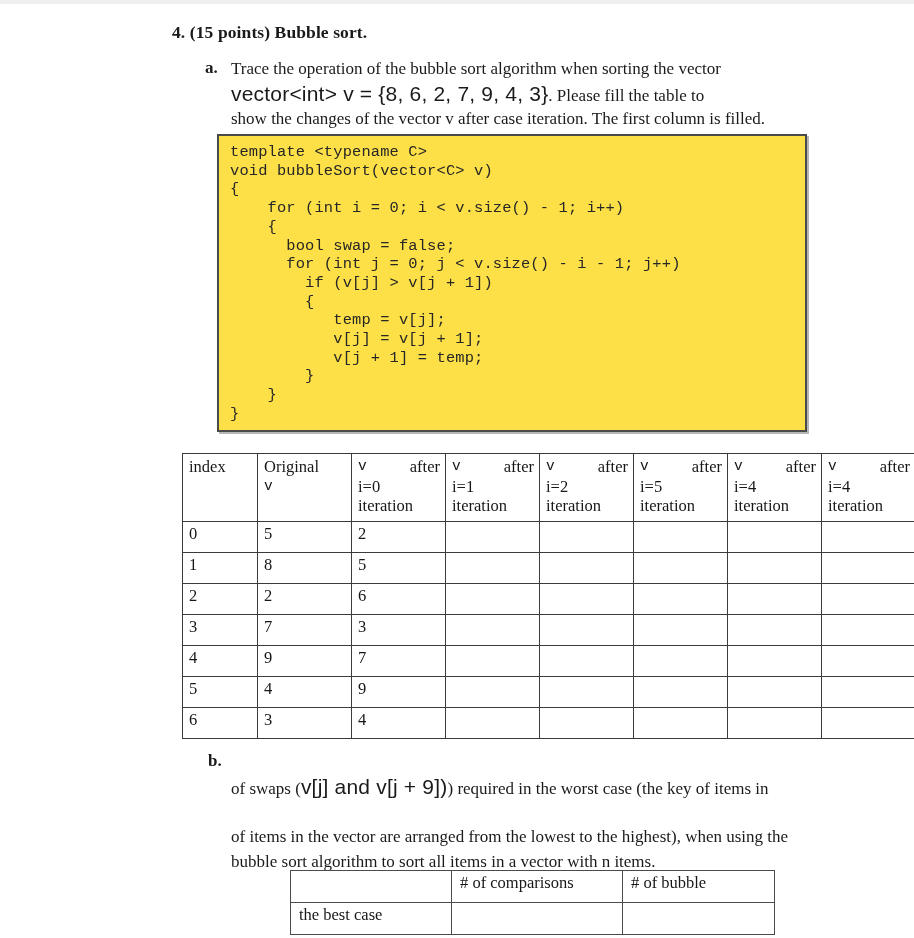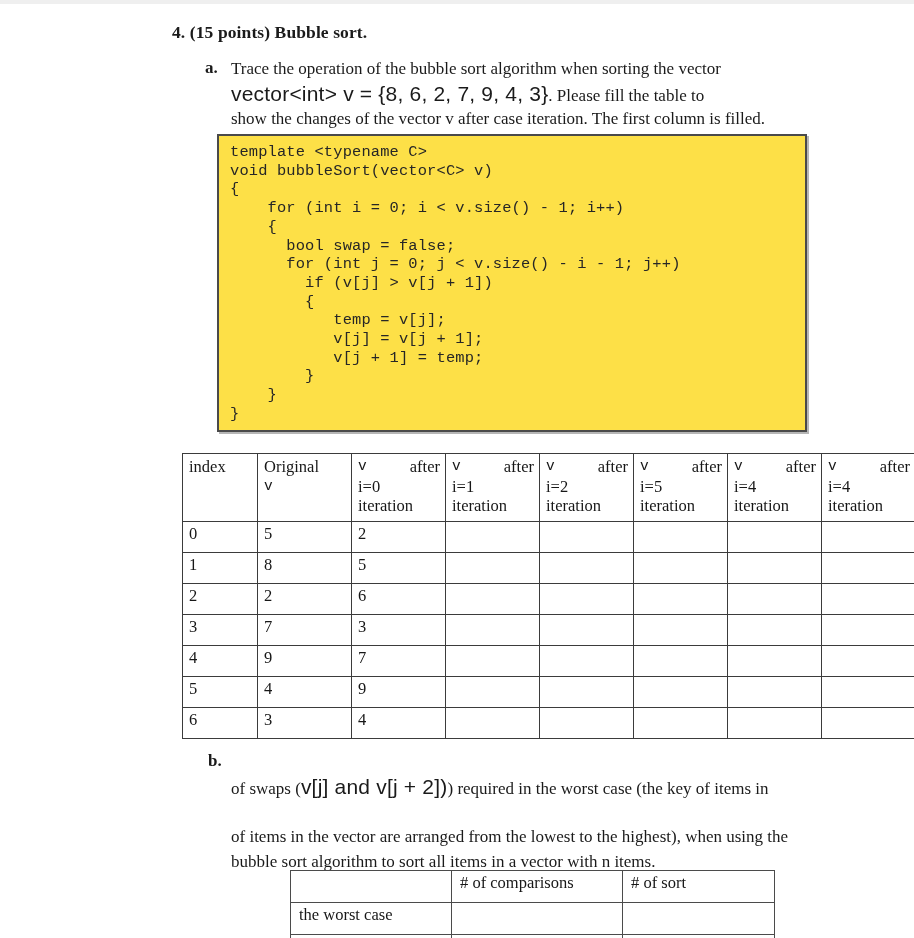--- a/index.html
+++ b/index.html
@@ -305,41 +305,36 @@
           <td></td>
           <td></td>
         </tr>
       </tbody>
   </table>
 
   <div class="part-label" style="left:163px; top:731px;">b.</div>
 
 
   <div class="para" style="left:186px; top:755px;">
-    <span>of swaps (</span><code class="mono">v[j] and v[j + 2])</code><span>) required in the worst case (the key of items in</span>
+    <span>of swaps (</span><code class="mono">v[j] and v[j + 9])</code><span>) required in the worst case (the key of items in</span>
   </div>
 
   <div class="para" style="left:186px; top:830px;">bubble sort algorithm to sort all items in a vector with n items.</div>
   <div class="para" style="left:186px; top:805px;">of items in the vector are arranged from the lowest to the highest), when using the</div>
 
   <table class="grid" id="case-table">
     <thead>
       <tr>
         <th style="width:140px"></th>
         <th style="width:150px"># of comparisons</th>
-        <th style="width:131px"># of sort</th>
+        <th style="width:131px"># of bubble</th>
       </tr>
     </thead>
     <tbody id="case-body">
         <tr>
-          <td>the worst case</td>
-          <td></td>
-          <td></td>
-        </tr>
-        <tr>
           <td>the best case</td>
           <td></td>
           <td></td>
         </tr>
       </tbody>
   </table>
 
 </div>
 
 </body></html>

